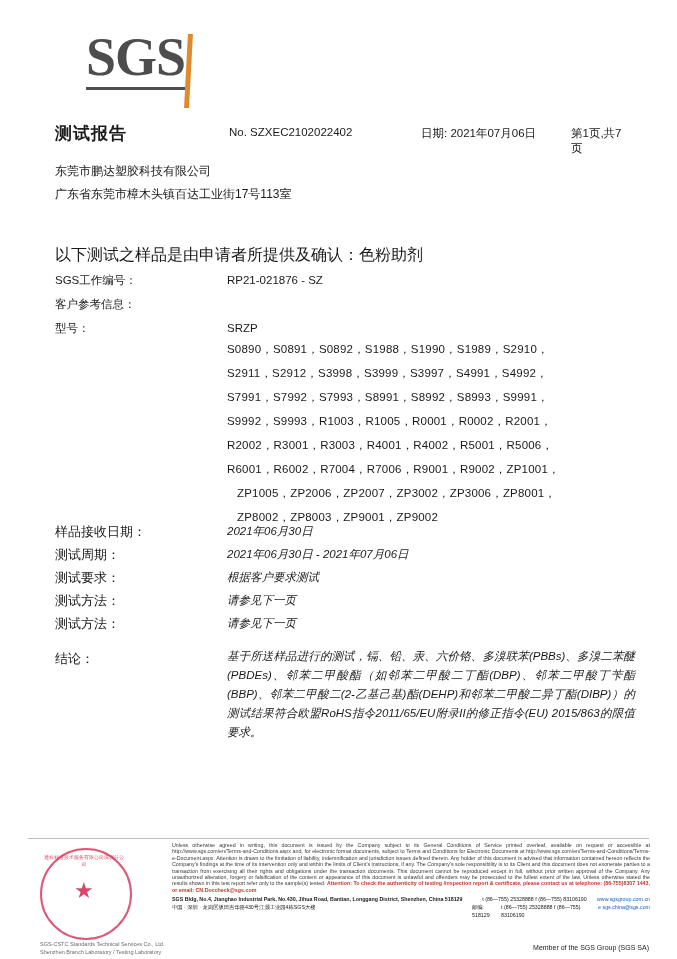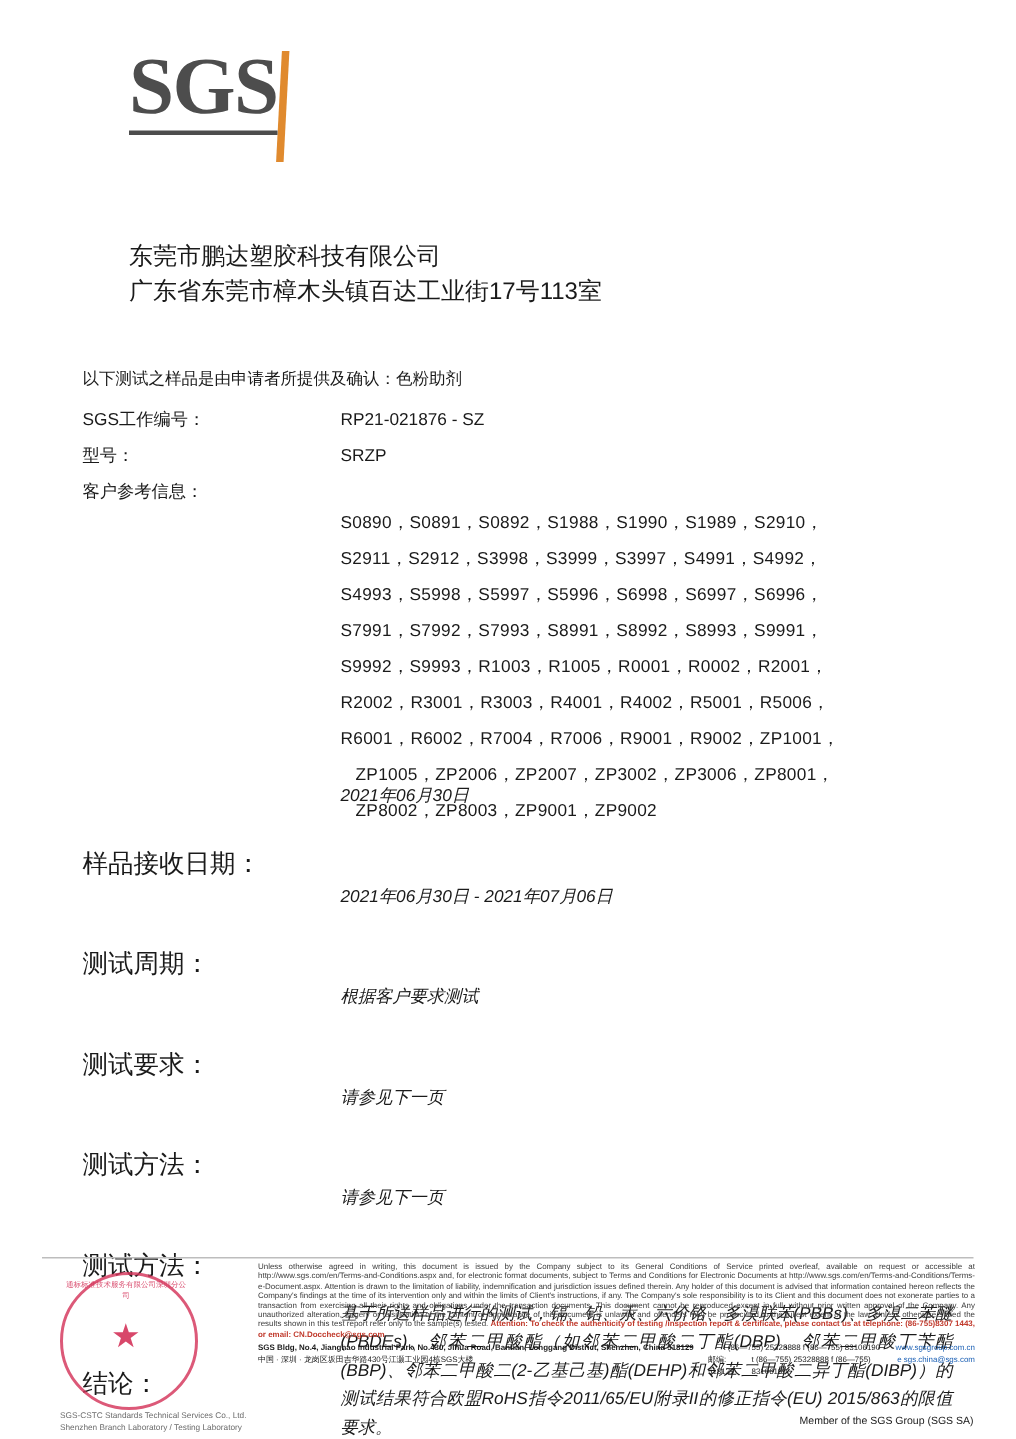--- a/index.html
+++ b/index.html
@@ -94,32 +94,31 @@
   }
 
   
   .company-block {
     position: absolute;
     left: 55px;
     top: 160px;
     width: 570px;
   }
   .company-line {
-    font-size: 16px;
+    font-size: 12px;
     line-height: 23px;
     color: #1a1a1a;
-    margin-left: 31px;
   }
 
   
   .intro-line {
     position: absolute;
     left: 55px;
     top: 245px;
-    font-size: 11px;
+    font-size: 16px;
     color: #1a1a1a;
     text-align: right;
   }
 
   
   .fields {
     position: absolute;
     left: 55px;
     top: 268px;
     width: 580px;
@@ -168,24 +167,23 @@
     top: 520px;
     width: 580px;
   }
   .tail-row {
     display: flex;
     align-items: flex-start;
   }
   .tail-label {
     width: 172px;
     flex: 0 0 172px;
-    font-size: 17px;
+    font-size: 13px;
     line-height: 23px;
     color: #1a1a1a;
-    margin-top: 44px;
   }
   .tail-value {
     flex: 1 1 auto;
     font-size: 11.5px;
     line-height: 23px;
     color: #1a1a1a;
     font-style: italic;
   }
   .conclusion-value {
     line-height: 19px;
@@ -296,47 +294,52 @@
 <body>
 
 <div class="page">
 
   <div class="logo-wrap">
     <div class="logo-text">SGS</div>
     <div class="logo-bar"></div>
     <div class="logo-underline"></div>
   </div>
 
+  <div class="title-row">
+    <div class="doc-title">测试报告</div>
+    <div class="report-no">No. SZXEC2102022402</div>
+    <div class="report-date">日期: 2021年07月06日</div>
+    <div class="page-no">第1页,共7页</div>
+  </div>
 
   <div class="company-block">
     <div class="company-line">东莞市鹏达塑胶科技有限公司</div>
     <div class="company-line">广东省东莞市樟木头镇百达工业街17号113室</div>
   </div>
 
   <div class="intro-line">以下测试之样品是由申请者所提供及确认：色粉助剂</div>
 
   <div class="fields">
     <div class="field-row">
       <div class="field-label">SGS工作编号：</div>
       <div class="field-value">RP21-021876 - SZ</div>
     </div>
     <div class="field-row">
+      <div class="field-label">客户参考信息：</div>
+      <div class="field-value"></div>
+    </div>
+    <div class="field-row">
       <div class="field-label">型号：</div>
       <div class="field-value">SRZP</div>
-    </div>
-    <div class="field-row">
-      <div class="field-label">客户参考信息：</div>
-      <div class="field-value"></div>
     </div>
   </div>
 
   <div class="ref-list">
     <div class="ref-line">S0890，S0891，S0892，S1988，S1990，S1989，S2910，</div>
     <div class="ref-line">S2911，S2912，S3998，S3999，S3997，S4991，S4992，</div>
-    <div class="ref-line">S4993，S5998，S5997，S5996，S6998，S6997，S6996，</div>
     <div class="ref-line">S7991，S7992，S7993，S8991，S8992，S8993，S9991，</div>
     <div class="ref-line">S9992，S9993，R1003，R1005，R0001，R0002，R2001，</div>
     <div class="ref-line">R2002，R3001，R3003，R4001，R4002，R5001，R5006，</div>
     <div class="ref-line">R6001，R6002，R7004，R7006，R9001，R9002，ZP1001，</div>
     <div class="ref-line indent">ZP1005，ZP2006，ZP2007，ZP3002，ZP3006，ZP8001，</div>
     <div class="ref-line indent">ZP8002，ZP8003，ZP9001，ZP9002</div>
   </div>
 
   <div class="tail-fields">
     <div class="tail-row">

